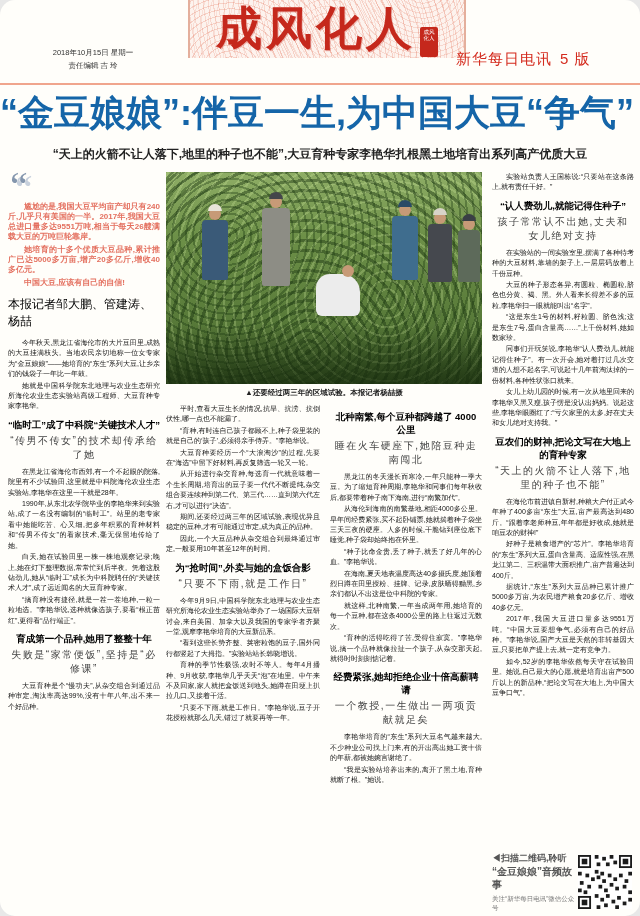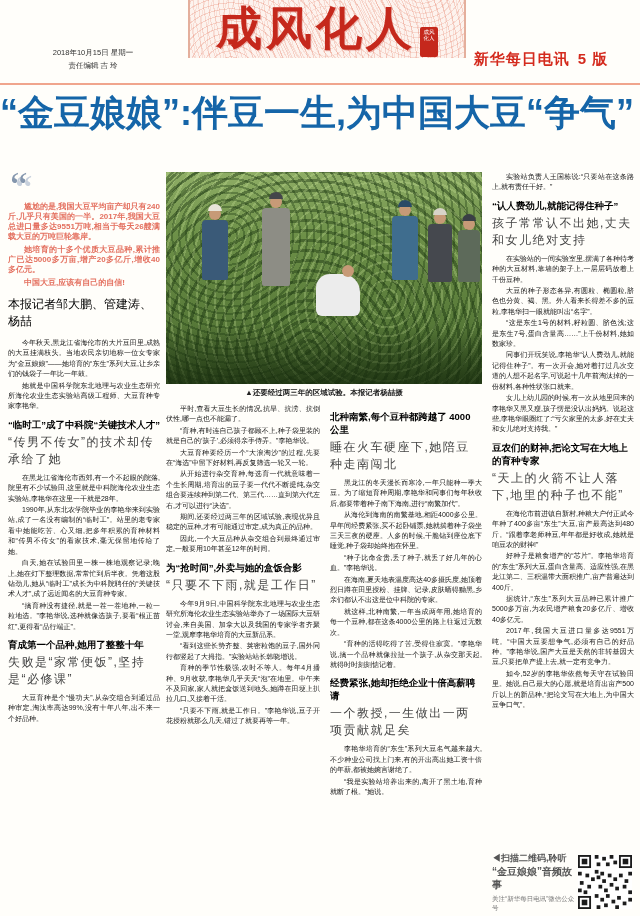--- a/index.html
+++ b/index.html
@@ -1,39 +1,39 @@
 <!DOCTYPE html>
 <html><head>
 <meta charset="utf-8">
 <style>
   html,body{margin:0;padding:0;background:#e8e8e8;}
   .page{position:relative;width:640px;height:916px;background:#fffefa;overflow:hidden;
-        font-family:"Liberation Sans",sans-serif;color:#111;margin:0 auto;}
+        font-family:"Liberation Sans",sans-serif;color:#111;margin:0 auto;border-radius:15px;}
 
   
   .hdr{position:absolute;left:0;top:0;width:640px;height:84px;}
   .hdr-rule{position:absolute;left:0;top:83px;width:640px;height:2px;background:#f0a58d;}
   .hdr-left{position:absolute;left:18px;top:46px;width:150px;text-align:center;
             font-size:7.5px;color:#333;line-height:13px;}
   .masthead{position:absolute;left:188px;top:0;width:274px;height:58px;
             background:#fdf3ee;
             background-image:
               repeating-radial-gradient(circle at 15% 130%, rgba(228,120,95,.28) 0 1px, transparent 1px 6px),
               repeating-radial-gradient(circle at 85% -30%, rgba(228,120,95,.22) 0 1px, transparent 1px 5px),
               repeating-radial-gradient(circle at 50% 60%, rgba(228,120,95,.16) 0 1px, transparent 1px 7px);
             border-left:2px double #e4af9c;border-right:2px double #e4af9c;
             display:flex;align-items:center;justify-content:center;}
   .masthead-title{font-family:"Liberation Serif",serif;font-weight:bold;
                   font-size:46px;color:#c5281c;letter-spacing:4px;
                   text-shadow:1px 1px 0 rgba(197,40,28,.25);}
   .masthead-seal{display:inline-block;width:16px;height:26px;background:#c5281c;border-radius:2px;
                  color:#fff;font-size:5.5px;line-height:6px;text-align:center;padding:2px 1px;
                  margin-left:4px;margin-top:26px;word-break:break-all;}
-  .hdr-right{position:absolute;right:14px;top:50px;width:170px;text-align:center;
-             color:#d42b1e;font-weight:bold;font-size:15px;letter-spacing:1px;}
+  .hdr-right{position:absolute;right:14px;top:50px;width:170px;text-align:left;
+             color:#d42b1e;font-weight:normal;font-size:15px;letter-spacing:1px;}
   .hdr-right .pageno{font-size:15px;margin-left:8px;}
 
   
   .headline{position:absolute;left:0;top:90px;width:640px;
             font-weight:bold;font-size:36px;line-height:46px;color:#1565a8;letter-spacing:0px;}
   .subtitle{position:absolute;left:0;top:146px;width:640px;text-align:center;
             font-weight:bold;font-size:12px;color:#222;}
 
   
   .photo{position:absolute;left:166px;top:172px;width:316px;height:212px;overflow:hidden;
@@ -63,22 +63,22 @@
   .redquote p{margin:0 0 3px;color:#e4705f;font-weight:bold;font-size:8px;line-height:10px;
               text-align:justify;text-indent:2em;}
   .byline{margin:8px 0 8px;font-size:12px;font-weight:normal;color:#000;}
 
   
   .col2{left:166px;top:404px;width:154px;height:512px;}
   .col3{left:330px;top:404px;width:152px;height:512px;}
   .col4{left:492px;top:172px;width:142px;height:676px;}
   .bodypara{margin:0 0 1px;font-size:7px;line-height:10.4px;text-align:justify;
             text-indent:2em;color:#151515;}
-  .crosshead{margin:7px 0 2px;text-align:left;font-size:9.5px;font-weight:bold;color:#000;}
-  .kicker{margin:1px 0 5px;text-align:left;font-size:12px;color:#454545;letter-spacing:1.5px;}
+  .crosshead{margin:7px 0 2px;text-align:center;font-size:9.5px;font-weight:bold;color:#000;}
+  .kicker{margin:1px 0 5px;text-align:center;font-size:10px;color:#454545;letter-spacing:1.5px;}
 
   
   .qrblock{position:absolute;left:492px;top:852px;width:142px;height:60px;display:flex;
            align-items:center;}
   .qrtext{width:86px;color:#555;}
   .qrtext .l1{font-size:9px;font-weight:bold;line-height:13px;}
   .qrtext .l2{font-size:10px;font-weight:bold;line-height:13px;}
   .qrtext .l3{font-size:6.5px;color:#777;margin-top:3px;line-height:9px;}
   .qrcode{width:54px;height:54px;background:#fff;}
 </style>
@@ -96,20 +96,21 @@
       <span class="masthead-title">成风化人</span>
       <span class="masthead-seal">成风化人</span>
     </div>
     <div class="hdr-right">
       <span>新华每日电讯</span><span class="pageno">5 版</span>
     </div>
     <div class="hdr-rule"></div>
   </div>
 
   <div class="headline">“金豆娘娘”:伴豆一生,为中国大豆“争气”</div>
+  <div class="subtitle">“天上的火箭不让人落下,地里的种子也不能”,大豆育种专家李艳华扎根黑土地培育出系列高产优质大豆</div>
 
   <div class="photo">
     <div class="foliage"></div>
     <span class="pp" style="left:36px;top:48px;width:26px;height:60px;background:#3a5a78;">
       <span class="head"></span>
         <span class="cap" style="background:#e8e4da;"></span>
       </span>
     <span class="pp" style="left:96px;top:36px;width:28px;height:78px;background:#8d8d85;">
       <span class="head"></span>
         <span class="cap" style="background:#44464a;"></span>

